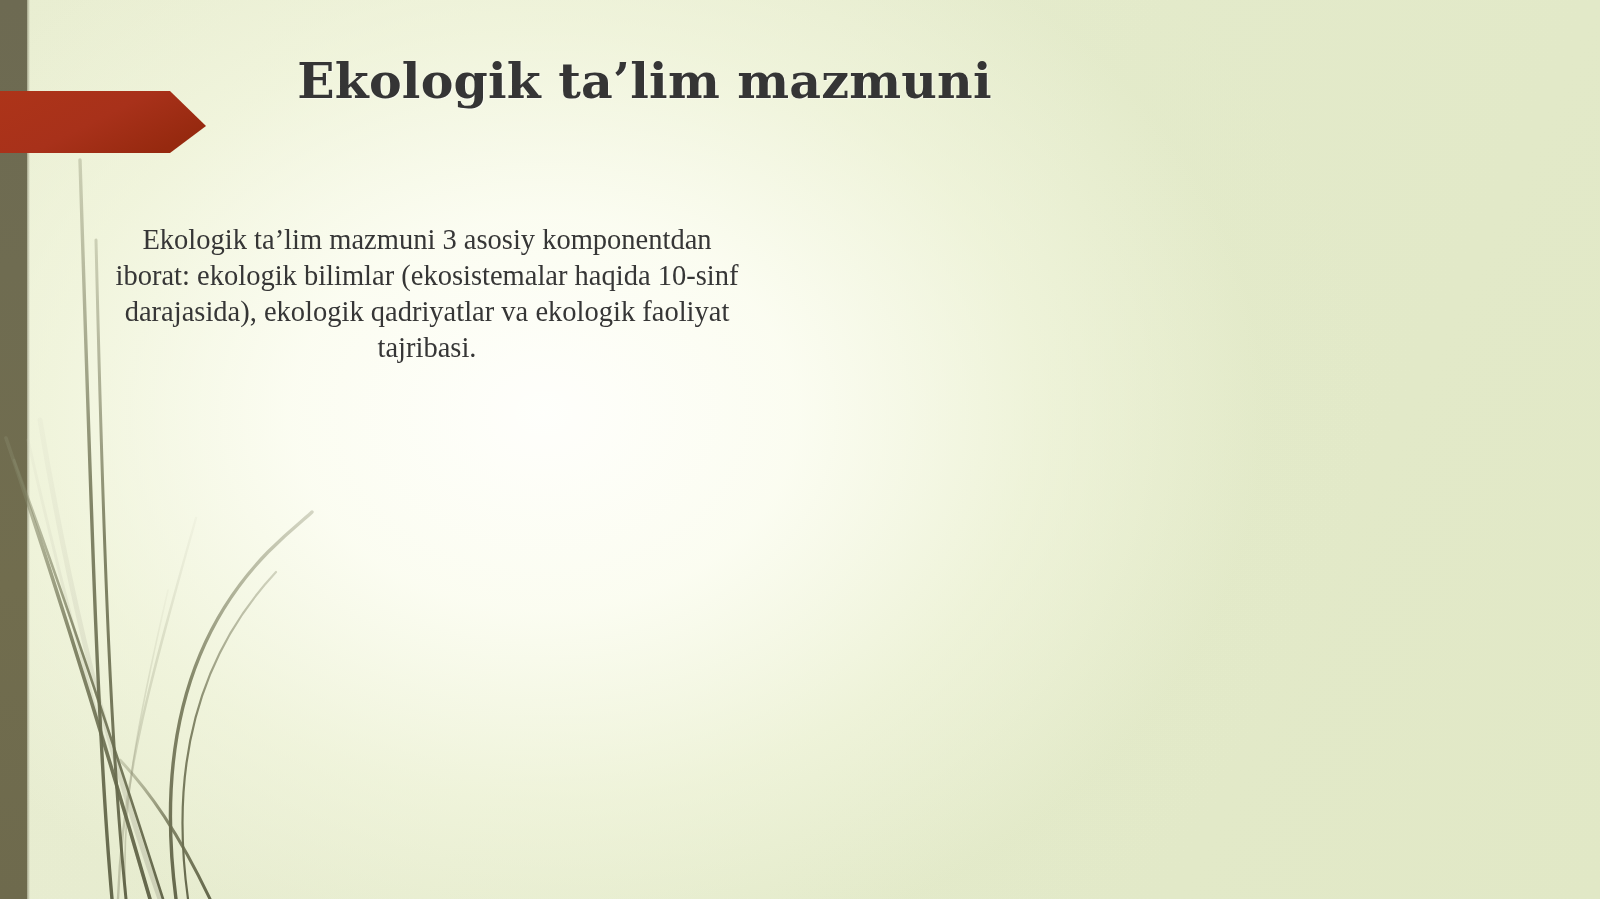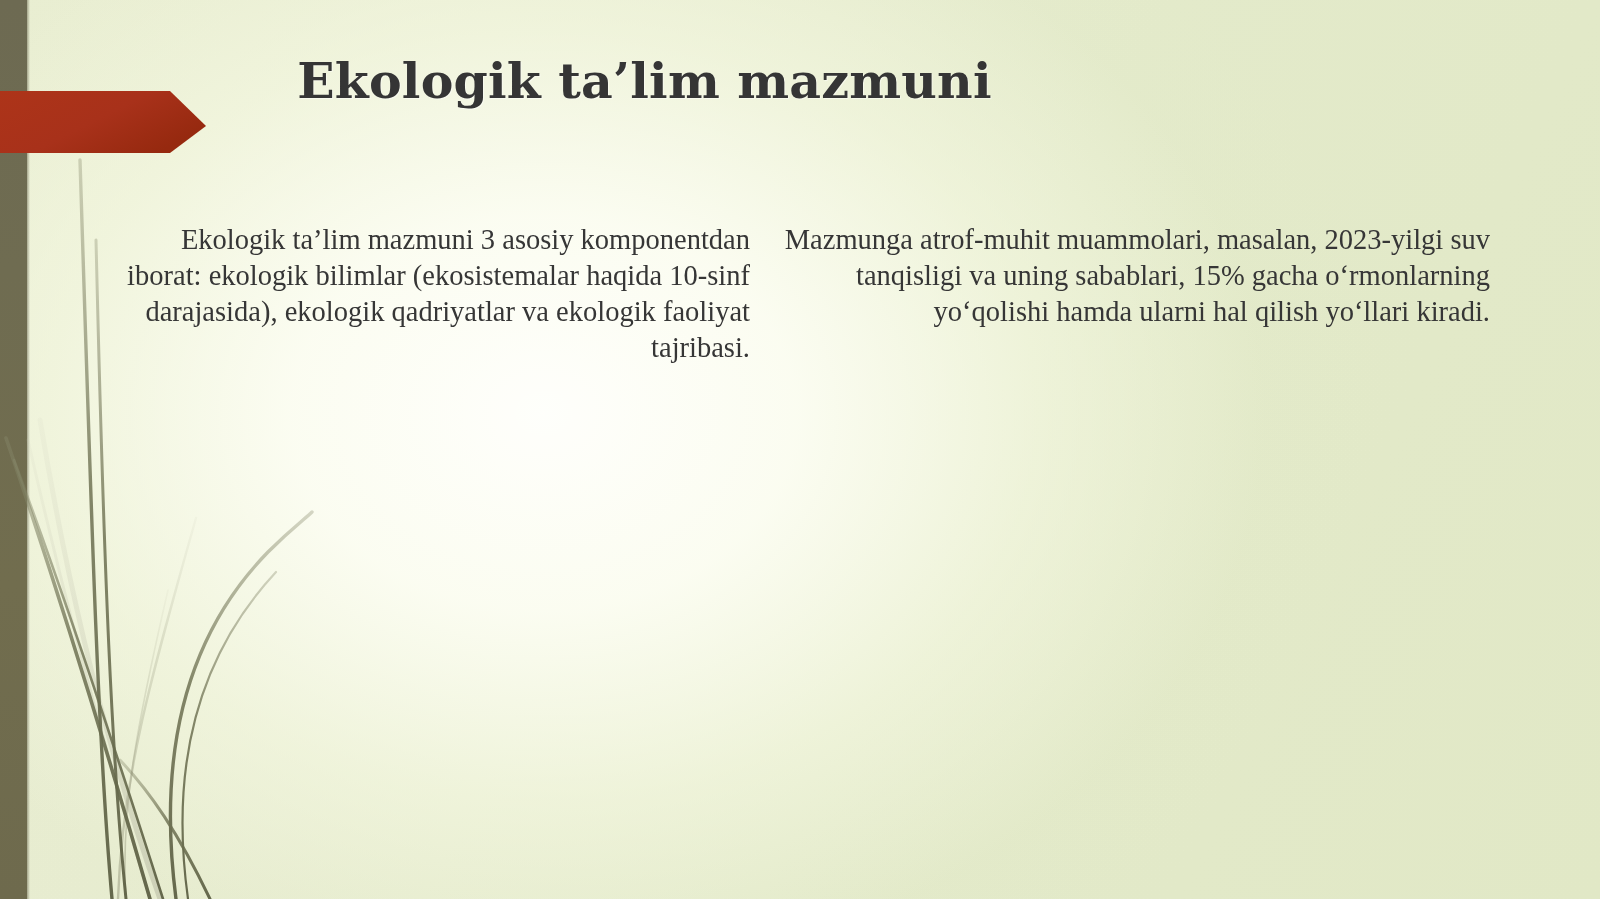--- a/index.html
+++ b/index.html
@@ -76,23 +76,22 @@
     text-shadow: 1px 1px 0 rgba(255,255,255,0.45);
     font-family: "DejaVu Serif", "Liberation Serif", serif;
   }
 
   
   .body-text {
     position: absolute;
     color: #363636;
     font-size: 28.5px;
     line-height: 1.26;
-    text-align: right;
+    text-align: center;
     font-family: "Liberation Serif", "DejaVu Serif", serif;
-    margin-left: 8px;
   }
   #col-left  { left: 112px; top: 222px;  width: 630px; }
   #col-right { left: 770px; top: 222px;  width: 712px; }
   #row-bottom{ left: 266px; top: 586px;  width: 1040px; }
 </style>
 </head>
 <body>
 
 <div id="slide">
 
@@ -144,16 +143,15 @@
         <stop offset="100%" stop-color="#96290f"></stop>
       </linearGradient>
     </defs>
     <polygon points="0,0 170,0 206,35 170,62 0,62" fill="url(#redGrad)"></polygon>
   </svg>
 
   <div class="title">Ekologik ta’lim mazmuni</div>
 
   <div class="body-text" id="col-left">Ekologik ta’lim mazmuni 3 asosiy komponentdan iborat: ekologik bilimlar (ekosistemalar haqida 10-sinf darajasida), ekologik qadriyatlar va ekologik faoliyat tajribasi.</div>
 
-  <div class="body-text" id="col-right">Mazmunga atrof-muhit muammolari, masalan, 2023-yilgi suv tanqisligi va uning sabablari, 15% gacha o‘rmonlarning yo‘qolishi hamda ularni hal qilish yo‘llari kiradi.</div>
 
 
 </div>
 
 </body></html>

